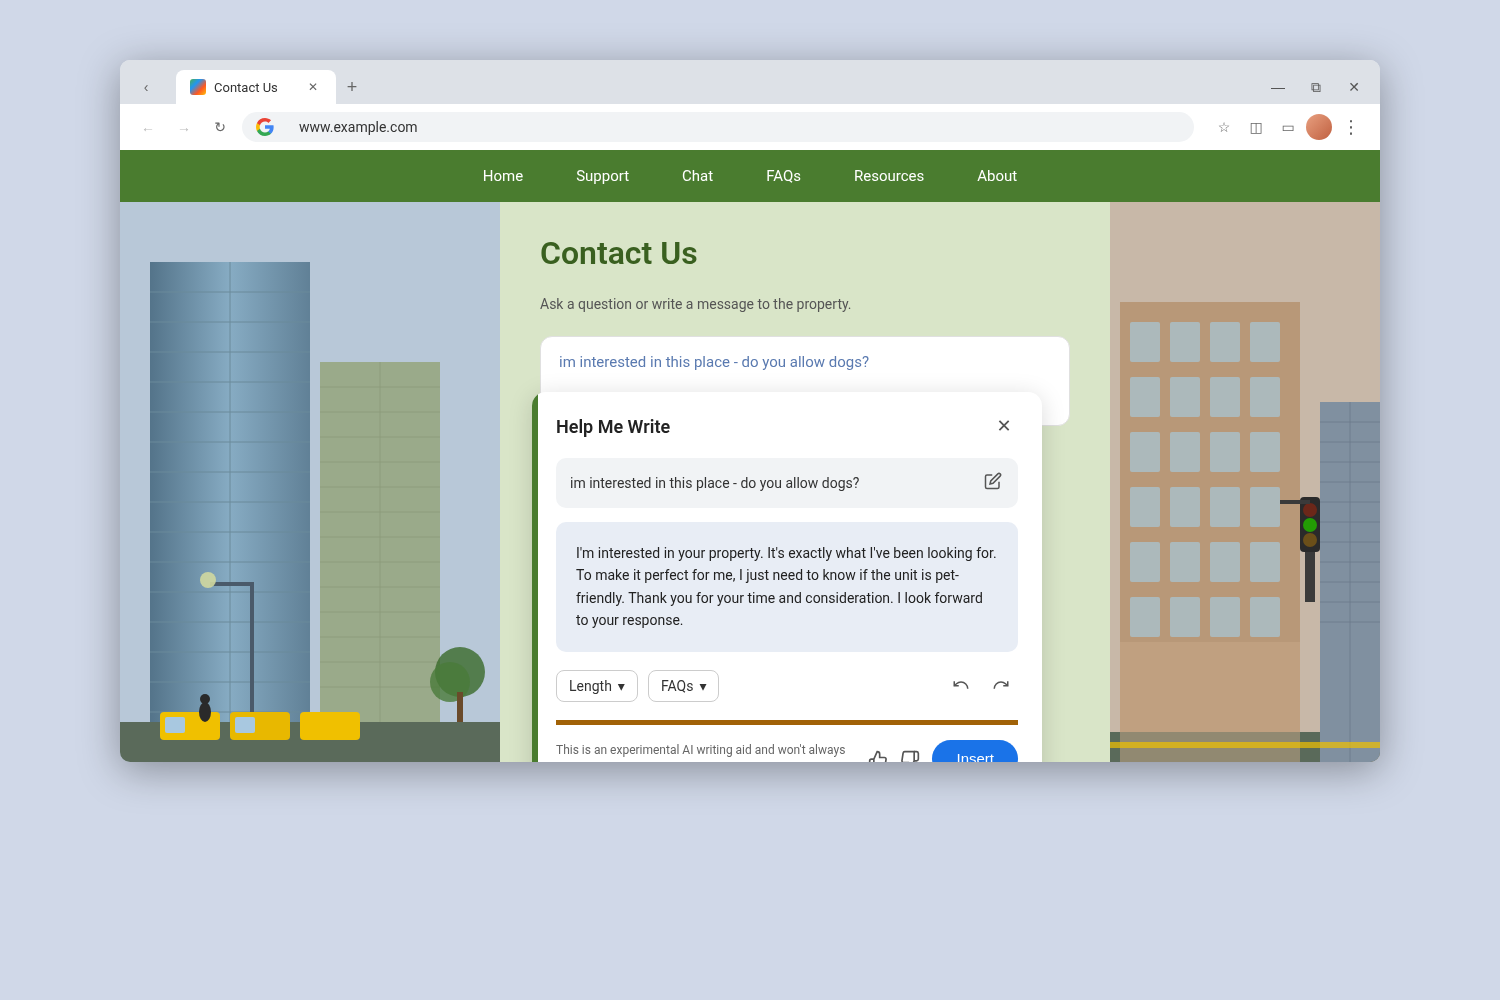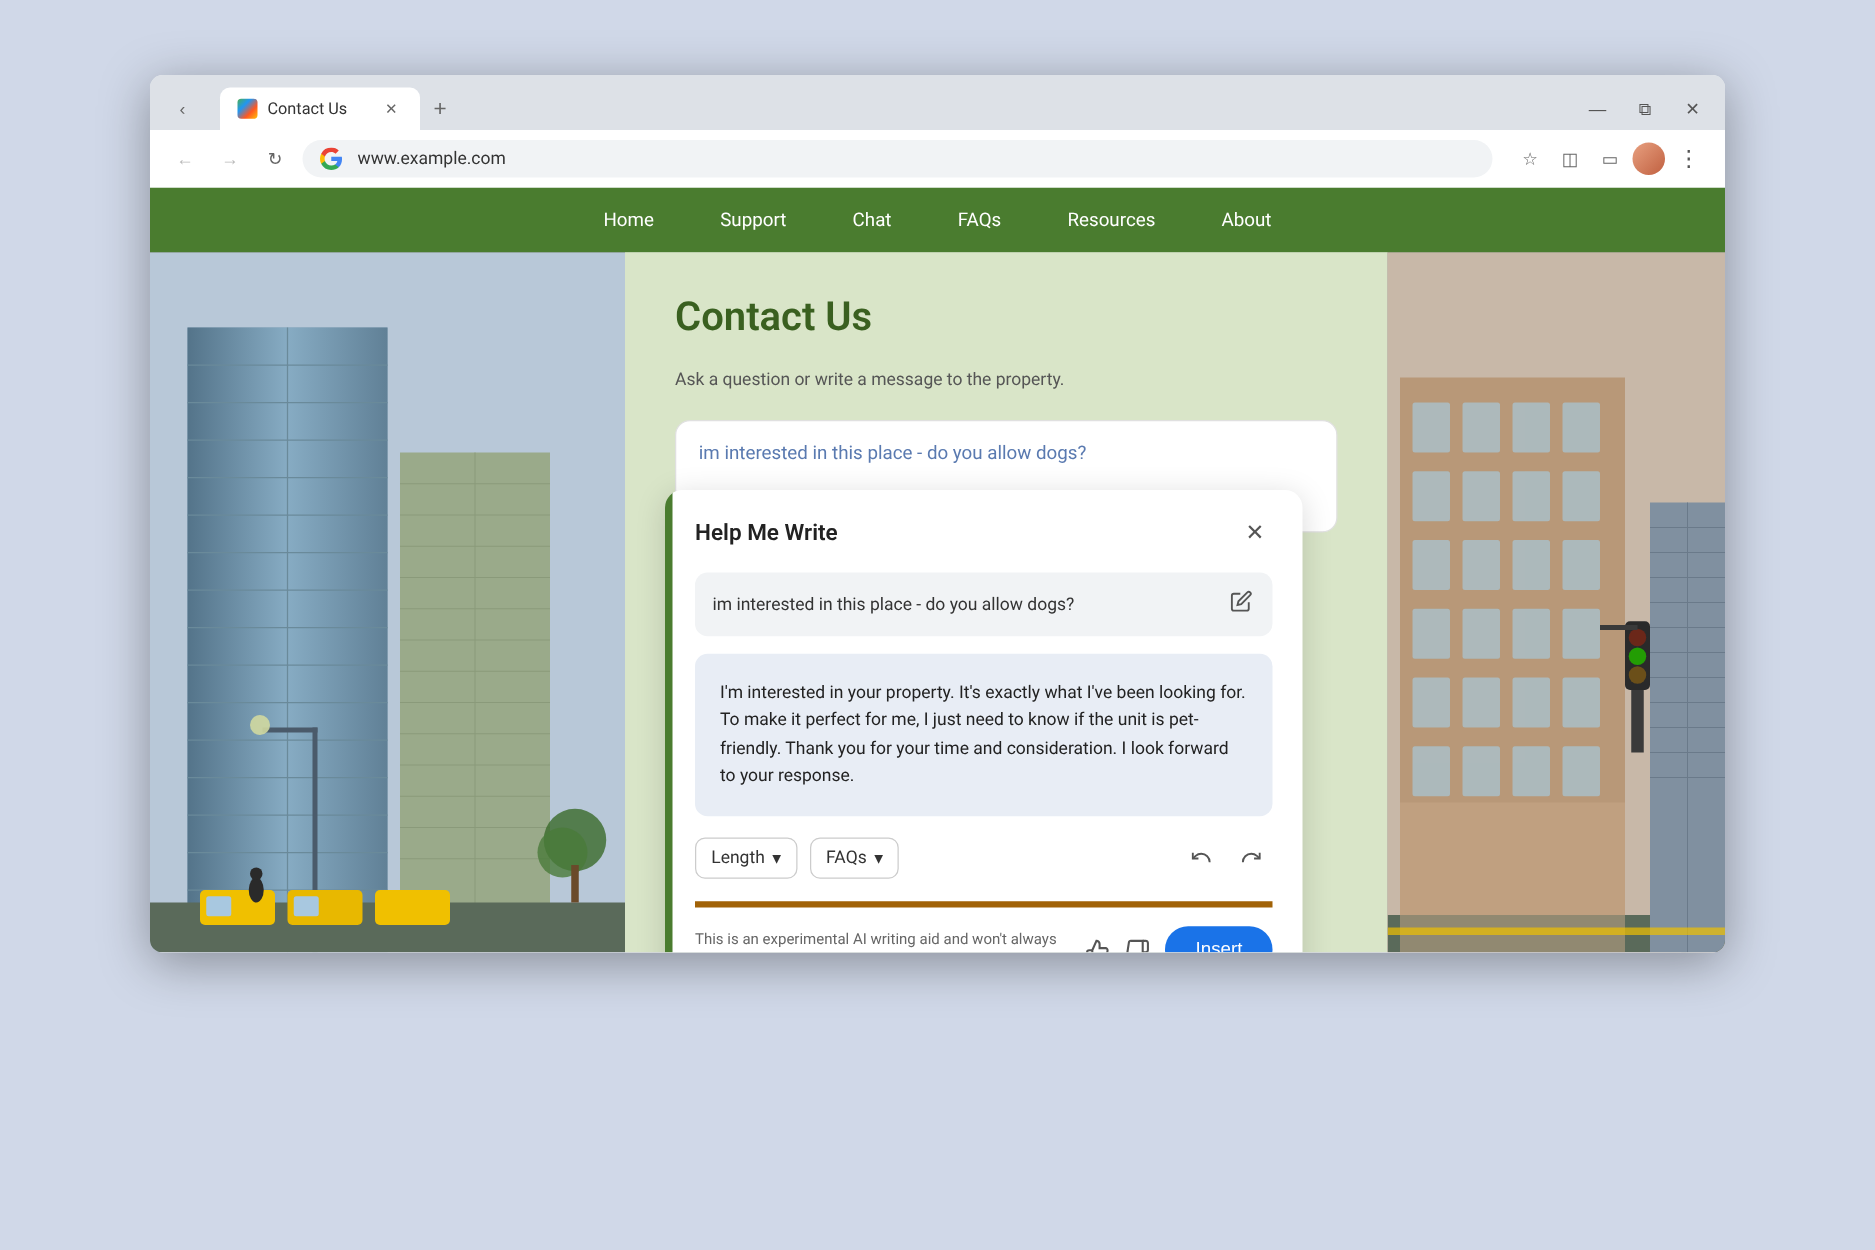--- a/index.html
+++ b/index.html
@@ -112,21 +112,21 @@
     }
     .addr-btn.disabled { color: #bbb; cursor: default; }
 
     .address-bar {
       flex: 1;
       background: #f1f3f5;
       border-radius: 20px;
       padding: 6px 14px;
       display: flex;
       align-items: center;
-      gap: 12px;
+      gap: 25px;
       font-size: 14px;
       color: #333;
     }
 
     .google-g {
       width: 18px; height: 18px;
       flex-shrink: 0;
     }
 
     .addr-right {

